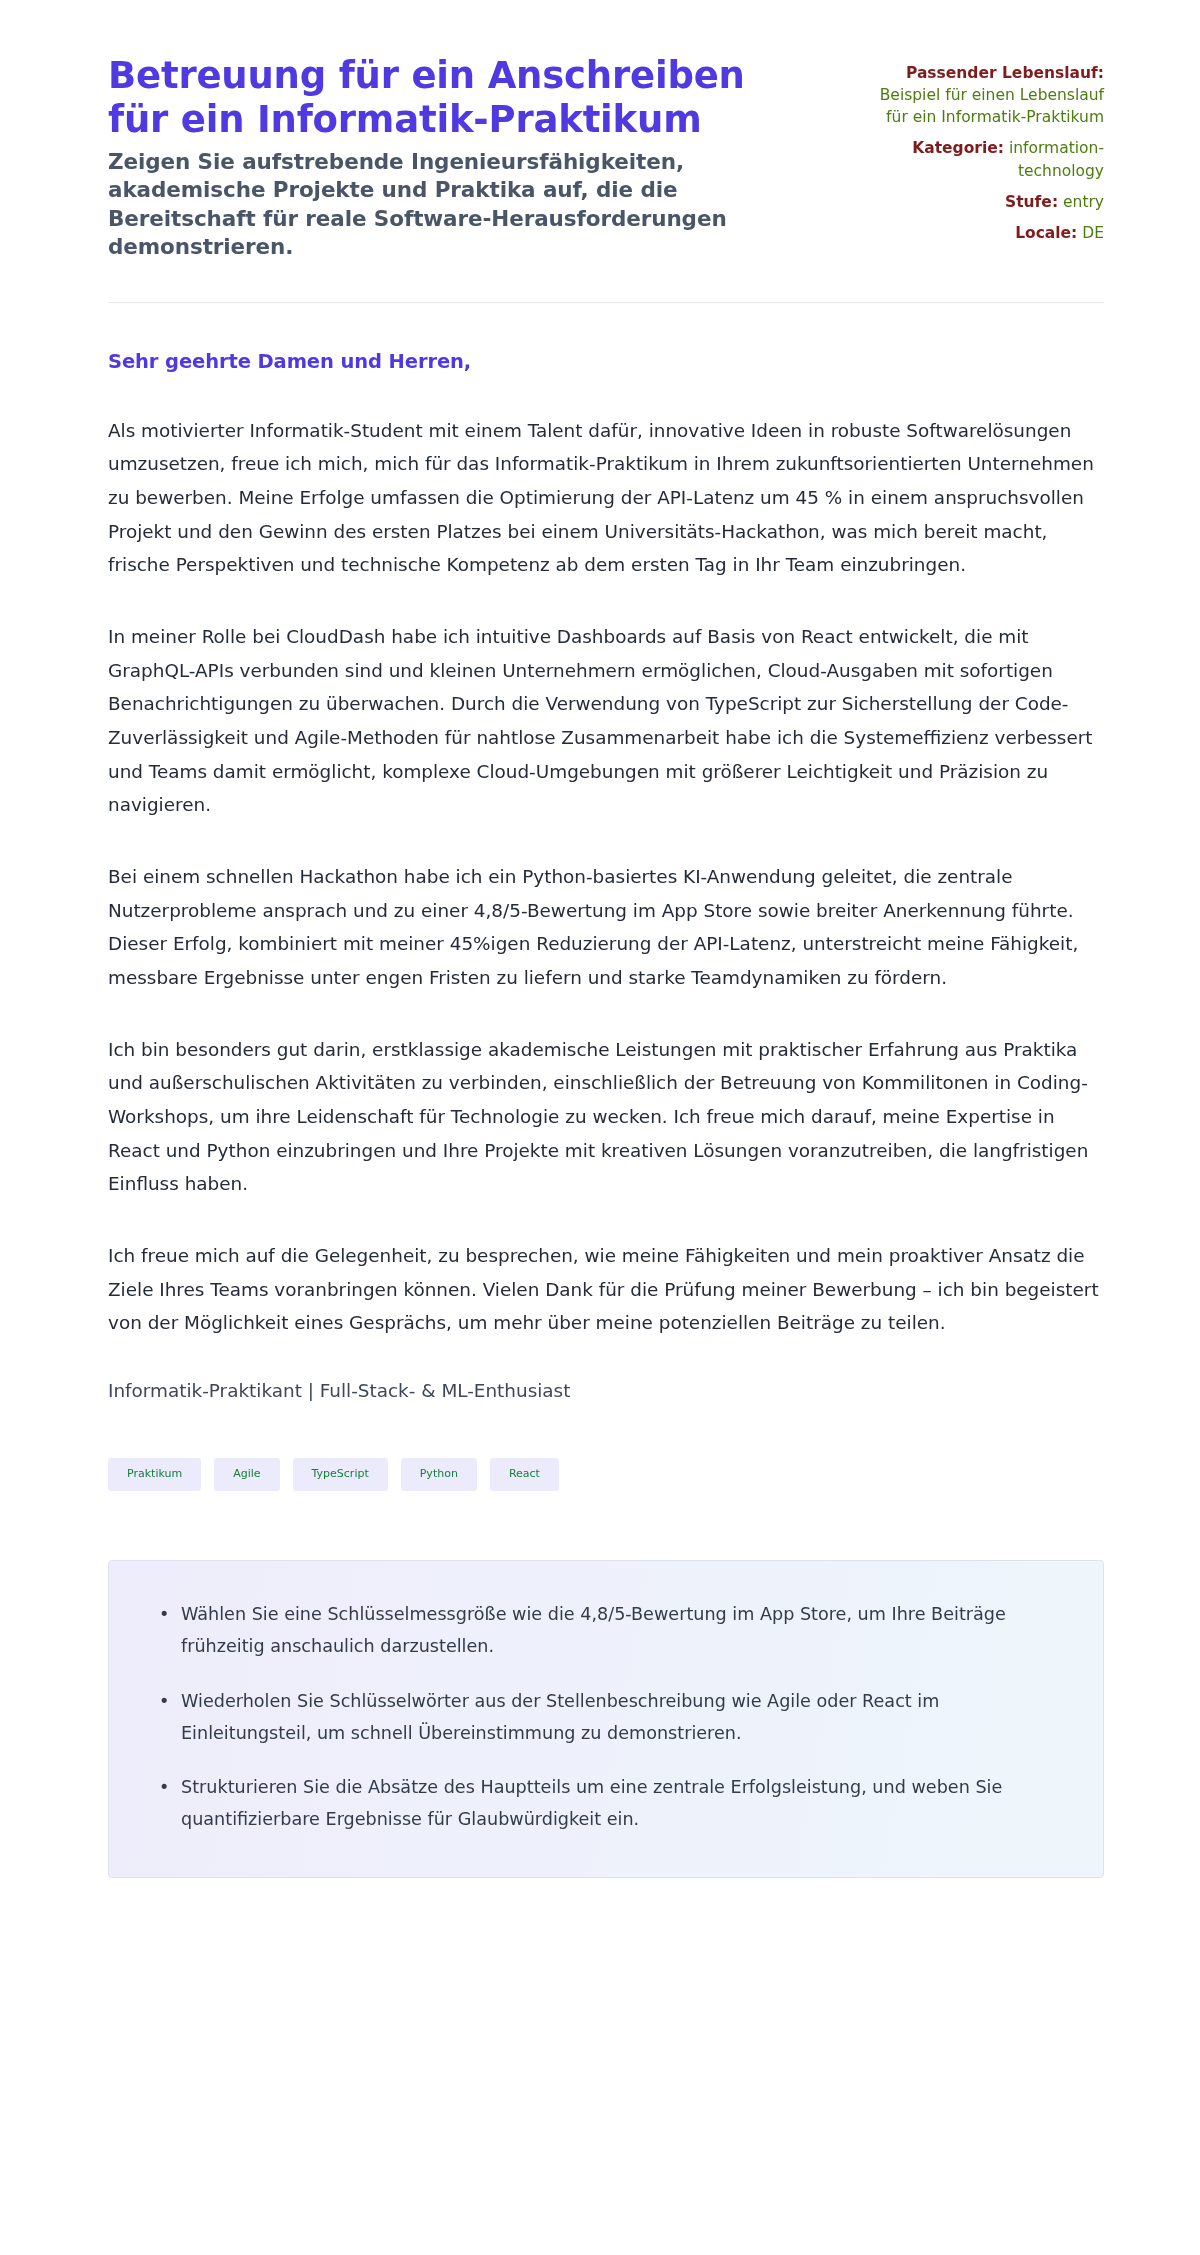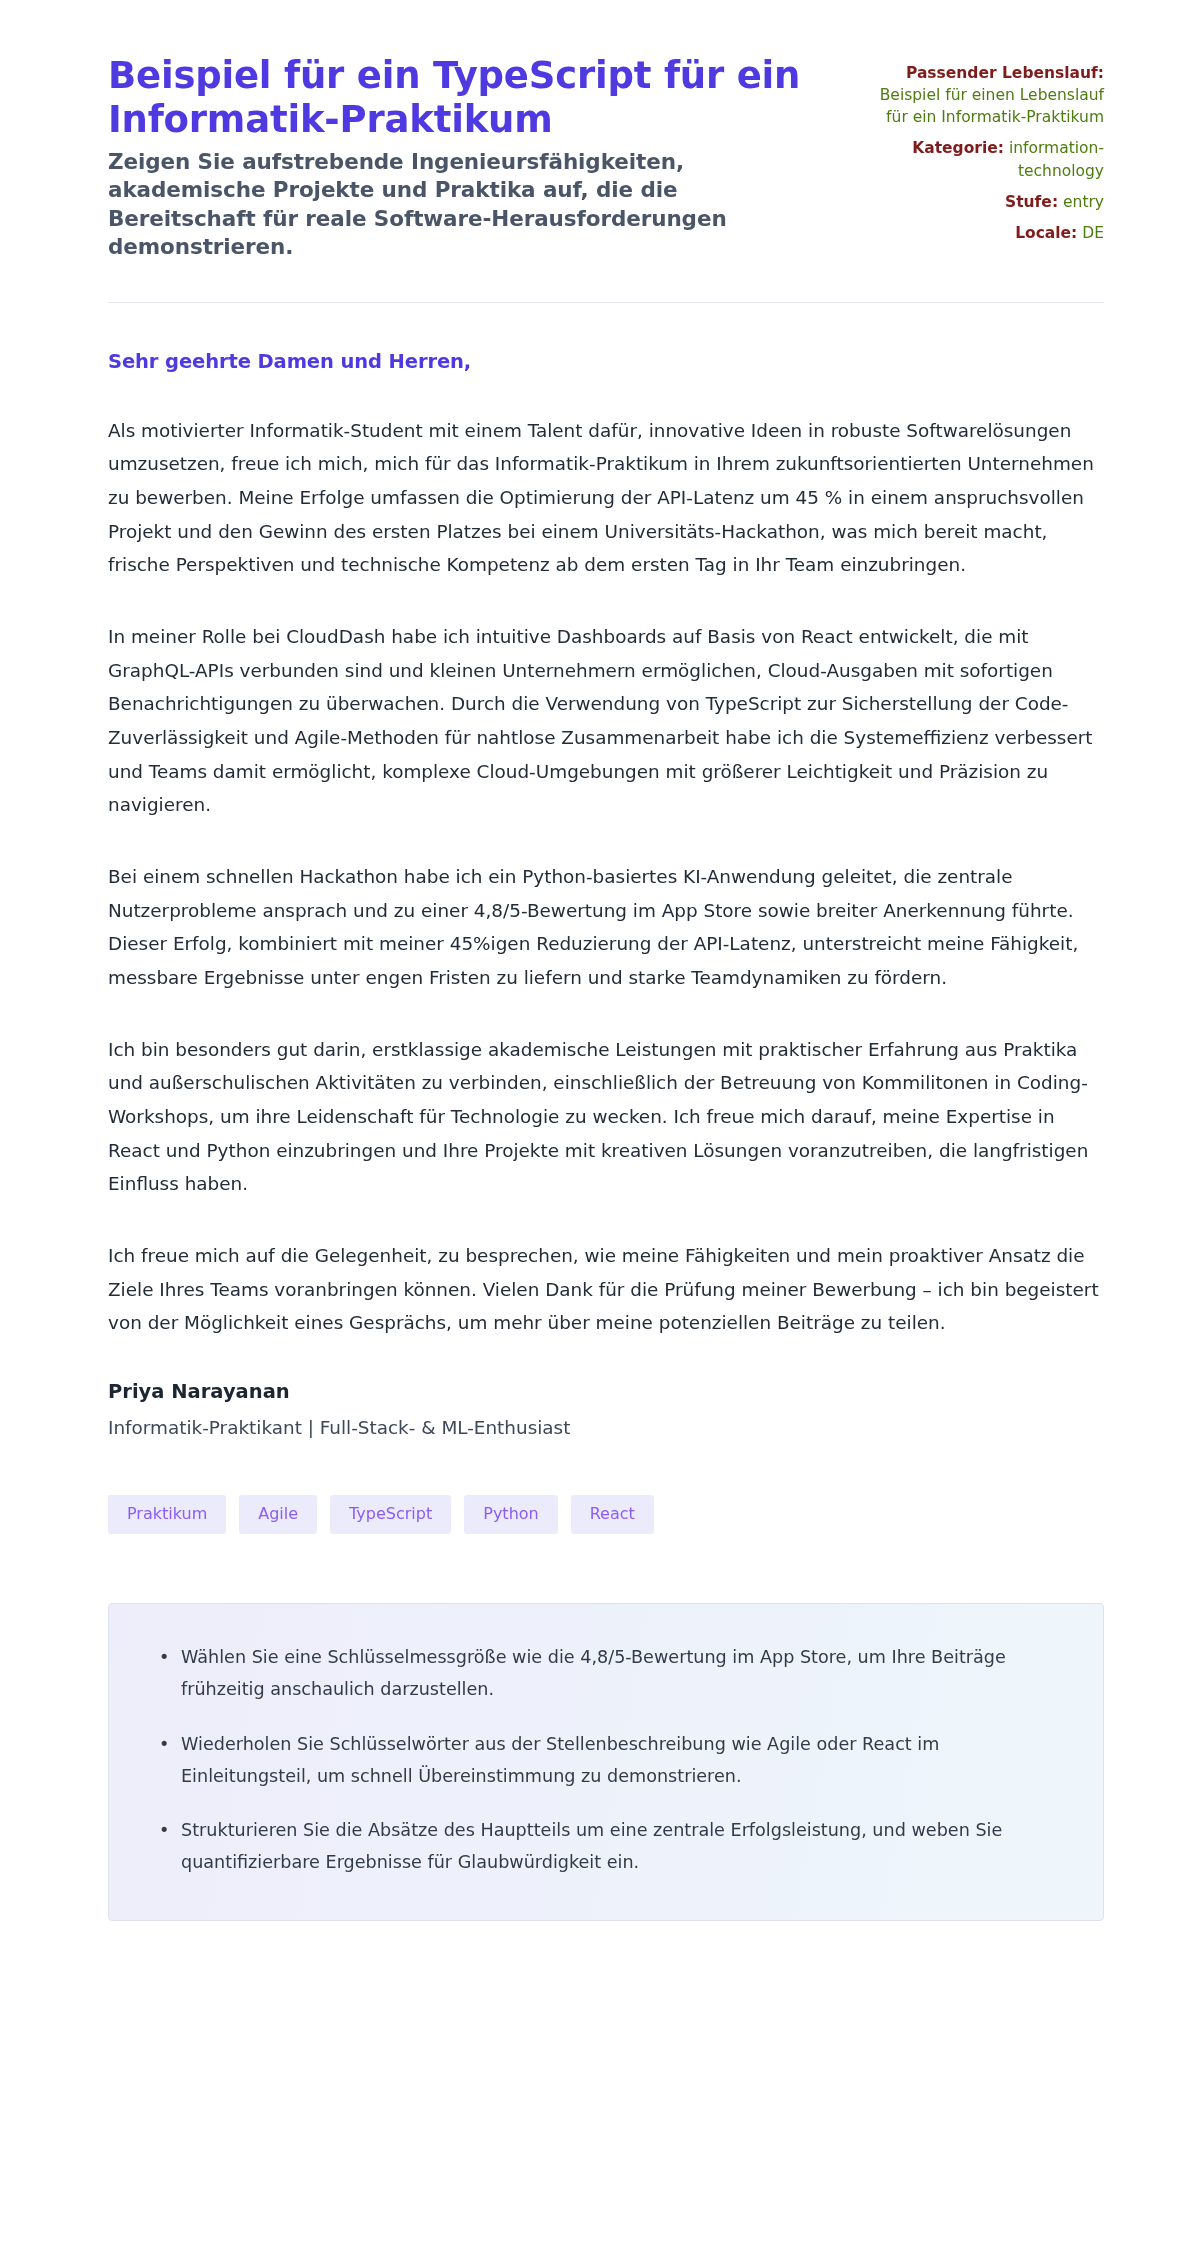--- a/index.html
+++ b/index.html
@@ -105,22 +105,22 @@
 
   
   .tags {
     display: flex;
     flex-wrap: wrap;
     gap: 13px;
     padding-top: 57px;
   }
   .tag {
     background: #ecebfb;
-    color: #8b5cf6;
-    font-size: 16px;
+    color: #15803d;
+    font-size: 11px;
     padding: 9px 19px 11px 19px;
     border-radius: 3px;
     white-space: nowrap;
     line-height: 1.2;
   }
 
   
   .tips {
     margin-top: 69px;
     margin-bottom: 96px;
@@ -159,21 +159,21 @@
     line-height: 1.83;
   }
 </style>
 </head>
 <body>
 
 <div class="page">
 
   <div class="doc-header">
     <div class="header-left">
-      <h1 class="doc-title">Beispiel für ein TypeScript für ein Informatik-Praktikum</h1>
+      <h1 class="doc-title">Betreuung für ein Anschreiben für ein Informatik-Praktikum</h1>
       <p class="doc-subtitle">Zeigen Sie aufstrebende Ingenieursfähigkeiten, akademische Projekte und Praktika auf, die die Bereitschaft für reale Software-Herausforderungen demonstrieren.</p>
     </div>
     <div class="header-meta">
       <div class="meta-row">
         <span class="meta-label">Passender Lebenslauf:</span>
         <span class="meta-value">Beispiel für einen Lebenslauf für ein Informatik-Praktikum</span>
       </div>
       <div class="meta-row">
         <span class="meta-label">Kategorie:</span>
         <span class="meta-value">information-technology</span>
@@ -196,21 +196,20 @@
     <div>
       <p class="body-par">Als motivierter Informatik-Student mit einem Talent dafür, innovative Ideen in robuste Softwarelösungen umzusetzen, freue ich mich, mich für das Informatik-Praktikum in Ihrem zukunftsorientierten Unternehmen zu bewerben. Meine Erfolge umfassen die Optimierung der API-Latenz um 45 % in einem anspruchsvollen Projekt und den Gewinn des ersten Platzes bei einem Universitäts-Hackathon, was mich bereit macht, frische Perspektiven und technische Kompetenz ab dem ersten Tag in Ihr Team einzubringen.</p>
       <p class="body-par">In meiner Rolle bei CloudDash habe ich intuitive Dashboards auf Basis von React entwickelt, die mit GraphQL-APIs verbunden sind und kleinen Unternehmern ermöglichen, Cloud-Ausgaben mit sofortigen Benachrichtigungen zu überwachen. Durch die Verwendung von TypeScript zur Sicherstellung der Code-Zuverlässigkeit und Agile-Methoden für nahtlose Zusammenarbeit habe ich die Systemeffizienz verbessert und Teams damit ermöglicht, komplexe Cloud-Umgebungen mit größerer Leichtigkeit und Präzision zu navigieren.</p>
       <p class="body-par">Bei einem schnellen Hackathon habe ich ein Python-basiertes KI-Anwendung geleitet, die zentrale Nutzerprobleme ansprach und zu einer 4,8/5-Bewertung im App Store sowie breiter Anerkennung führte. Dieser Erfolg, kombiniert mit meiner 45%igen Reduzierung der API-Latenz, unterstreicht meine Fähigkeit, messbare Ergebnisse unter engen Fristen zu liefern und starke Teamdynamiken zu fördern.</p>
       <p class="body-par">Ich bin besonders gut darin, erstklassige akademische Leistungen mit praktischer Erfahrung aus Praktika und außerschulischen Aktivitäten zu verbinden, einschließlich der Betreuung von Kommilitonen in Coding-Workshops, um ihre Leidenschaft für Technologie zu wecken. Ich freue mich darauf, meine Expertise in React und Python einzubringen und Ihre Projekte mit kreativen Lösungen voranzutreiben, die langfristigen Einfluss haben.</p>
       <p class="body-par">Ich freue mich auf die Gelegenheit, zu besprechen, wie meine Fähigkeiten und mein proaktiver Ansatz die Ziele Ihres Teams voranbringen können. Vielen Dank für die Prüfung meiner Bewerbung – ich bin begeistert von der Möglichkeit eines Gesprächs, um mehr über meine potenziellen Beiträge zu teilen.</p>
     </div>
   </div>
 
   <div class="signature">
-    <div class="sig-name">Priya Narayanan</div>
     <div class="sig-role">Informatik-Praktikant | Full-Stack- &amp; ML-Enthusiast</div>
   </div>
 
   <div class="tags">
     <span class="tag">Praktikum</span>
     <span class="tag">Agile</span>
     <span class="tag">TypeScript</span>
     <span class="tag">Python</span>
     <span class="tag">React</span>
   </div>

